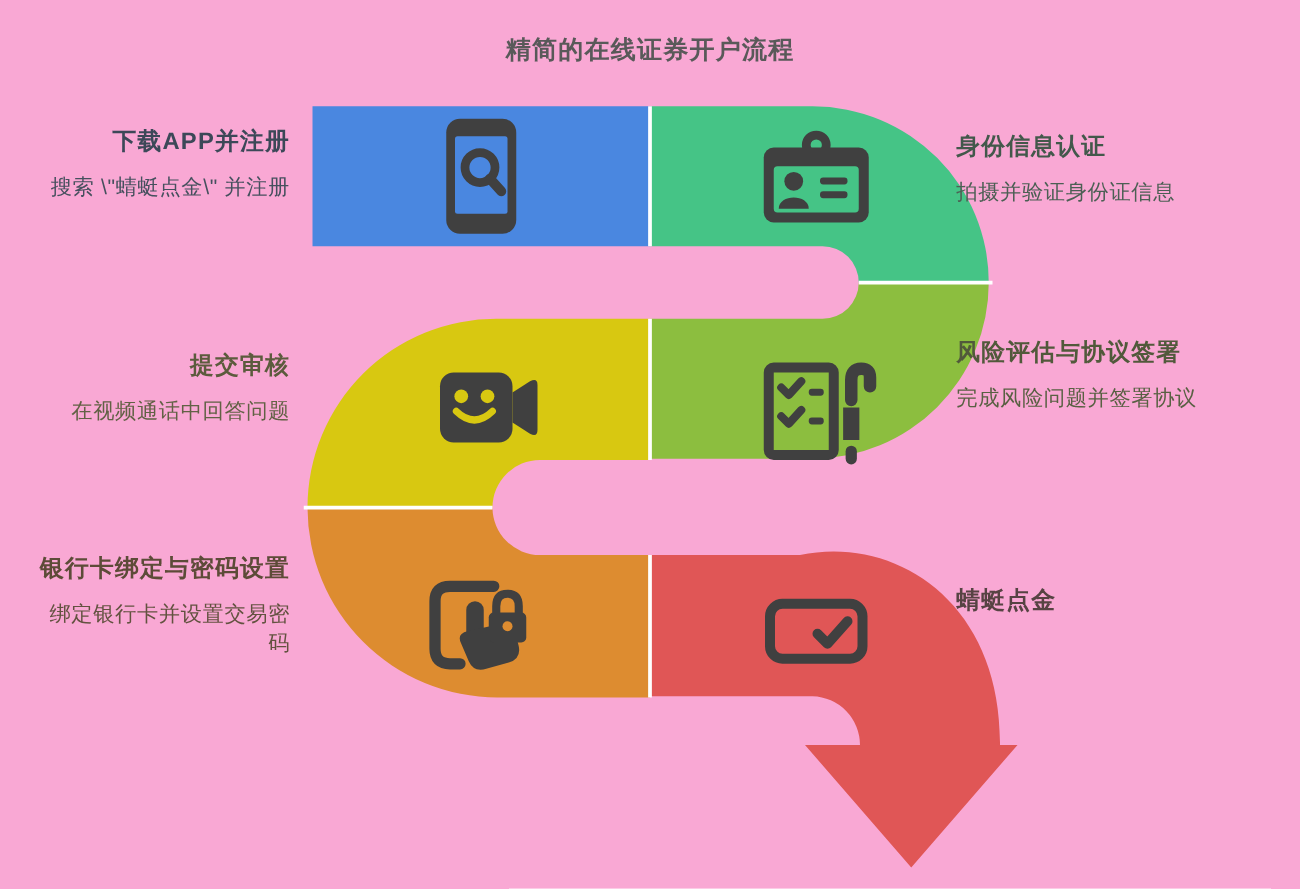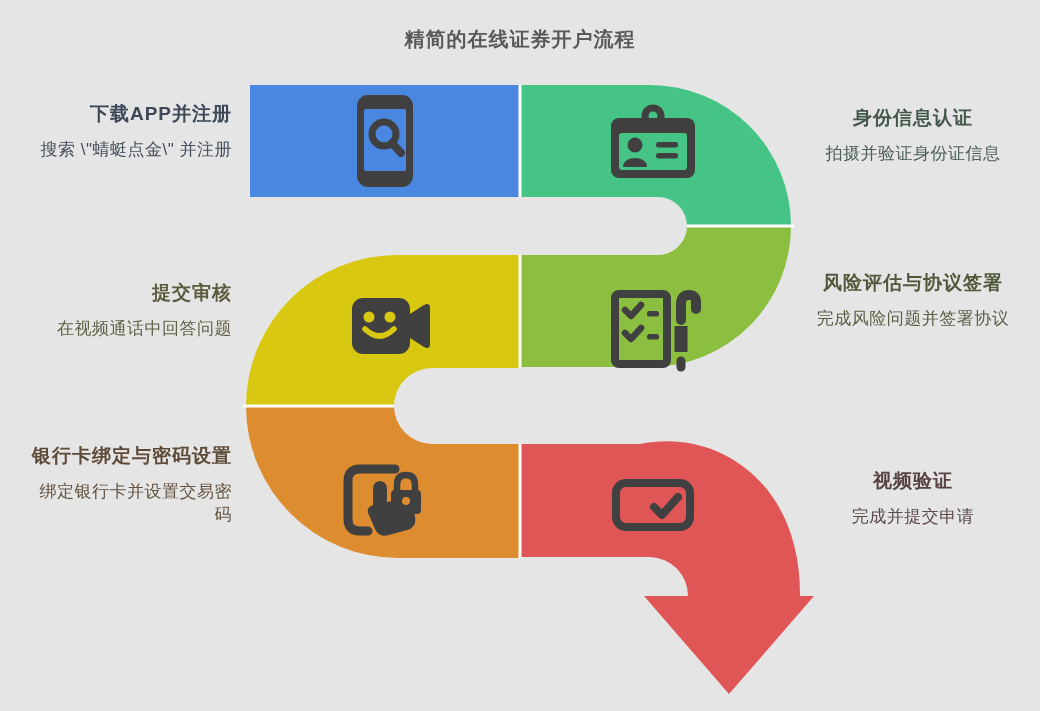--- a/index.html
+++ b/index.html
@@ -1,33 +1,33 @@
 <!DOCTYPE html>
 <html><head>
 <meta charset="utf-8">
 <style>
   html,body{margin:0;padding:0;background:#ffffff;}
   .canvas{
     position:relative;
     width:1040px;height:711px;
-    background:#e5e5e5;
+    background:#f9a8d4;
     font-family:"Liberation Sans","DejaVu Sans",sans-serif;
     overflow:hidden;
   }
   .page-title{
     position:absolute;top:26px;left:0;width:100%;
     text-align:center;
     font-size:20px;font-weight:600;letter-spacing:1px;
   }
   .flow-svg{position:absolute;top:0;left:0;}
   .step{position:absolute;width:200px;}
   .step .t{font-size:19px;font-weight:bold;line-height:1.3;letter-spacing:1px;}
   .step .d{font-size:17px;line-height:1.4;margin-top:11px;letter-spacing:0.5px;}
   .step.left{text-align:right;right:808px;}
-  .step.right{text-align:center;left:813px;}
+  .step.right{text-align:left;left:765px;}
   .s1{top:102px;} .s2{top:106px;}
   .s3{top:281px;} .s4{top:271px;}
   .s5{top:444px;} .s6{top:469px;}
 </style>
 </head>
 <body>
 
 <div class="canvas">
 
   <div class="page-title" style="color: rgb(89, 89, 89);">精简的在线证券开户流程</div>
@@ -124,17 +124,16 @@
     <div class="t" style="color: rgb(81, 89, 59);">风险评估与协议签署</div>
     <div class="d" style="color: rgb(89, 96, 67);">完成风险问题并签署协议</div>
   </div>
 
   <div class="step left s5">
     <div class="t" style="color: rgb(93, 75, 56);">银行卡绑定与密码设置</div>
     <div class="d" style="color: rgb(99, 82, 64);">绑定银行卡并设置交易密码</div>
   </div>
 
   <div class="step right s6">
-    <div class="t" style="color: rgb(87, 67, 67);">视频验证</div>
-    <div class="d" style="color: rgb(94, 74, 74);">完成并提交申请</div>
+    <div class="t" style="color: rgb(87, 67, 67);">蜻蜓点金</div>
   </div>
 
 </div>
 
 </body></html>

